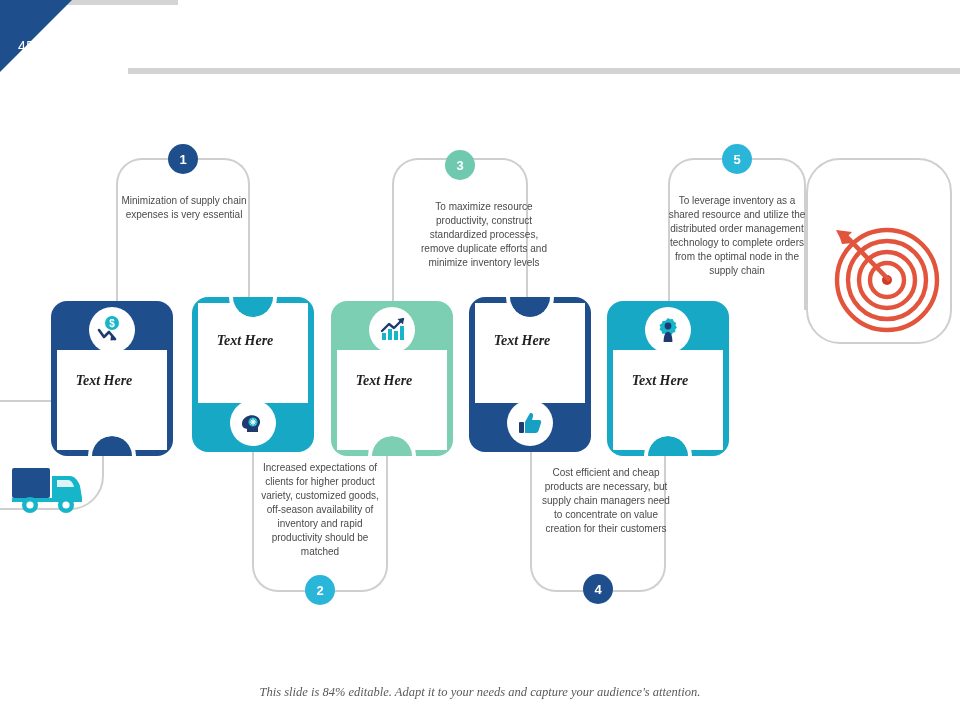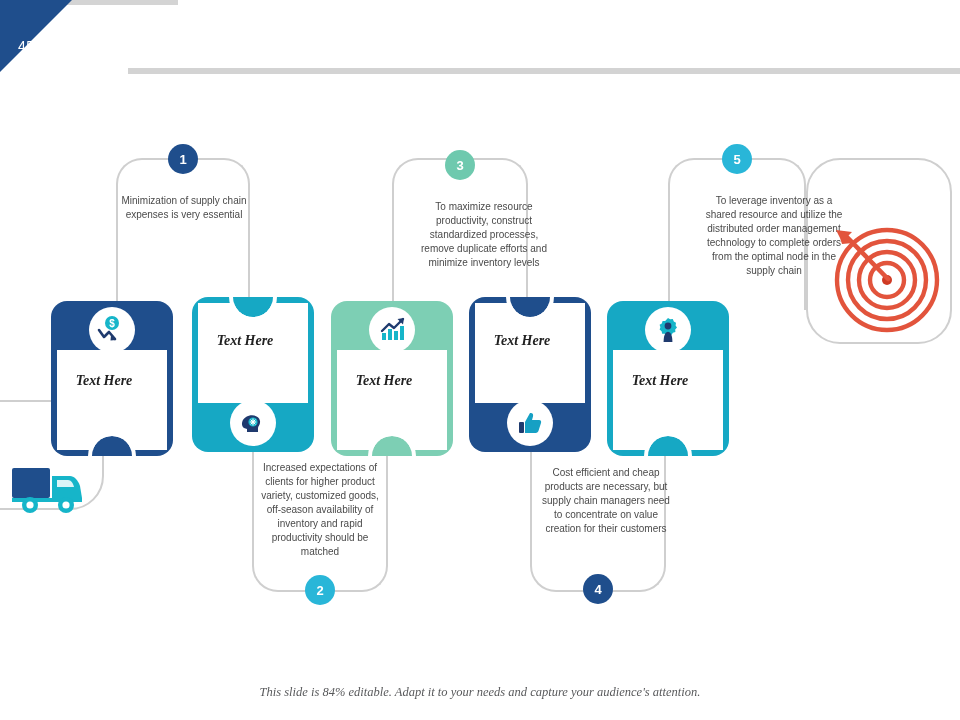--- a/index.html
+++ b/index.html
@@ -148,21 +148,21 @@
   </div>
   <div class="badge" style="left:305px;top:575px;background:#29b6d8;">
     <span>2</span>
   </div>
   <div class="badge" style="left:583px;top:574px;background:#1f4e8c;">
     <span>4</span>
   </div>
 
   <div class="desc" style="left:118px;top:194px;width:132px;">Minimization  of supply chain expenses is very essential</div>
   <div class="desc" style="left:416px;top:200px;width:136px;">To maximize  resource productivity, construct standardized processes, remove duplicate efforts and minimize  inventory levels</div>
-  <div class="desc" style="left:703px;top:194px;width:142px;">To leverage inventory as a shared resource and utilize the distributed order management  technology to complete orders from the optimal node in the supply chain</div>
+  <div class="desc" style="left:666px;top:194px;width:142px;">To leverage inventory as a shared resource and utilize the distributed order management  technology to complete orders from the optimal node in the supply chain</div>
   <div class="desc" style="left:254px;top:461px;width:132px;">Increased expectations of clients for higher product variety, customized goods, off-season availability of inventory and rapid productivity should be matched</div>
   <div class="desc" style="left:532px;top:466px;width:132px;margin-left:8px;">Cost efficient and cheap products are necessary, but supply chain managers need to concentrate on value creation for their customers</div>
 
   <div class="card icon-top" style="left:51px;top:301px;">
     <div class="shell" style="background:#1f4e8c;"></div>
     <div class="notch-fill" style="background:#1f4e8c;"></div>
     <div class="panel"></div>
     <div class="notch"></div>
     <div class="iconwrap">
       <svg width="34" height="34" viewBox="0 0 34 34">

